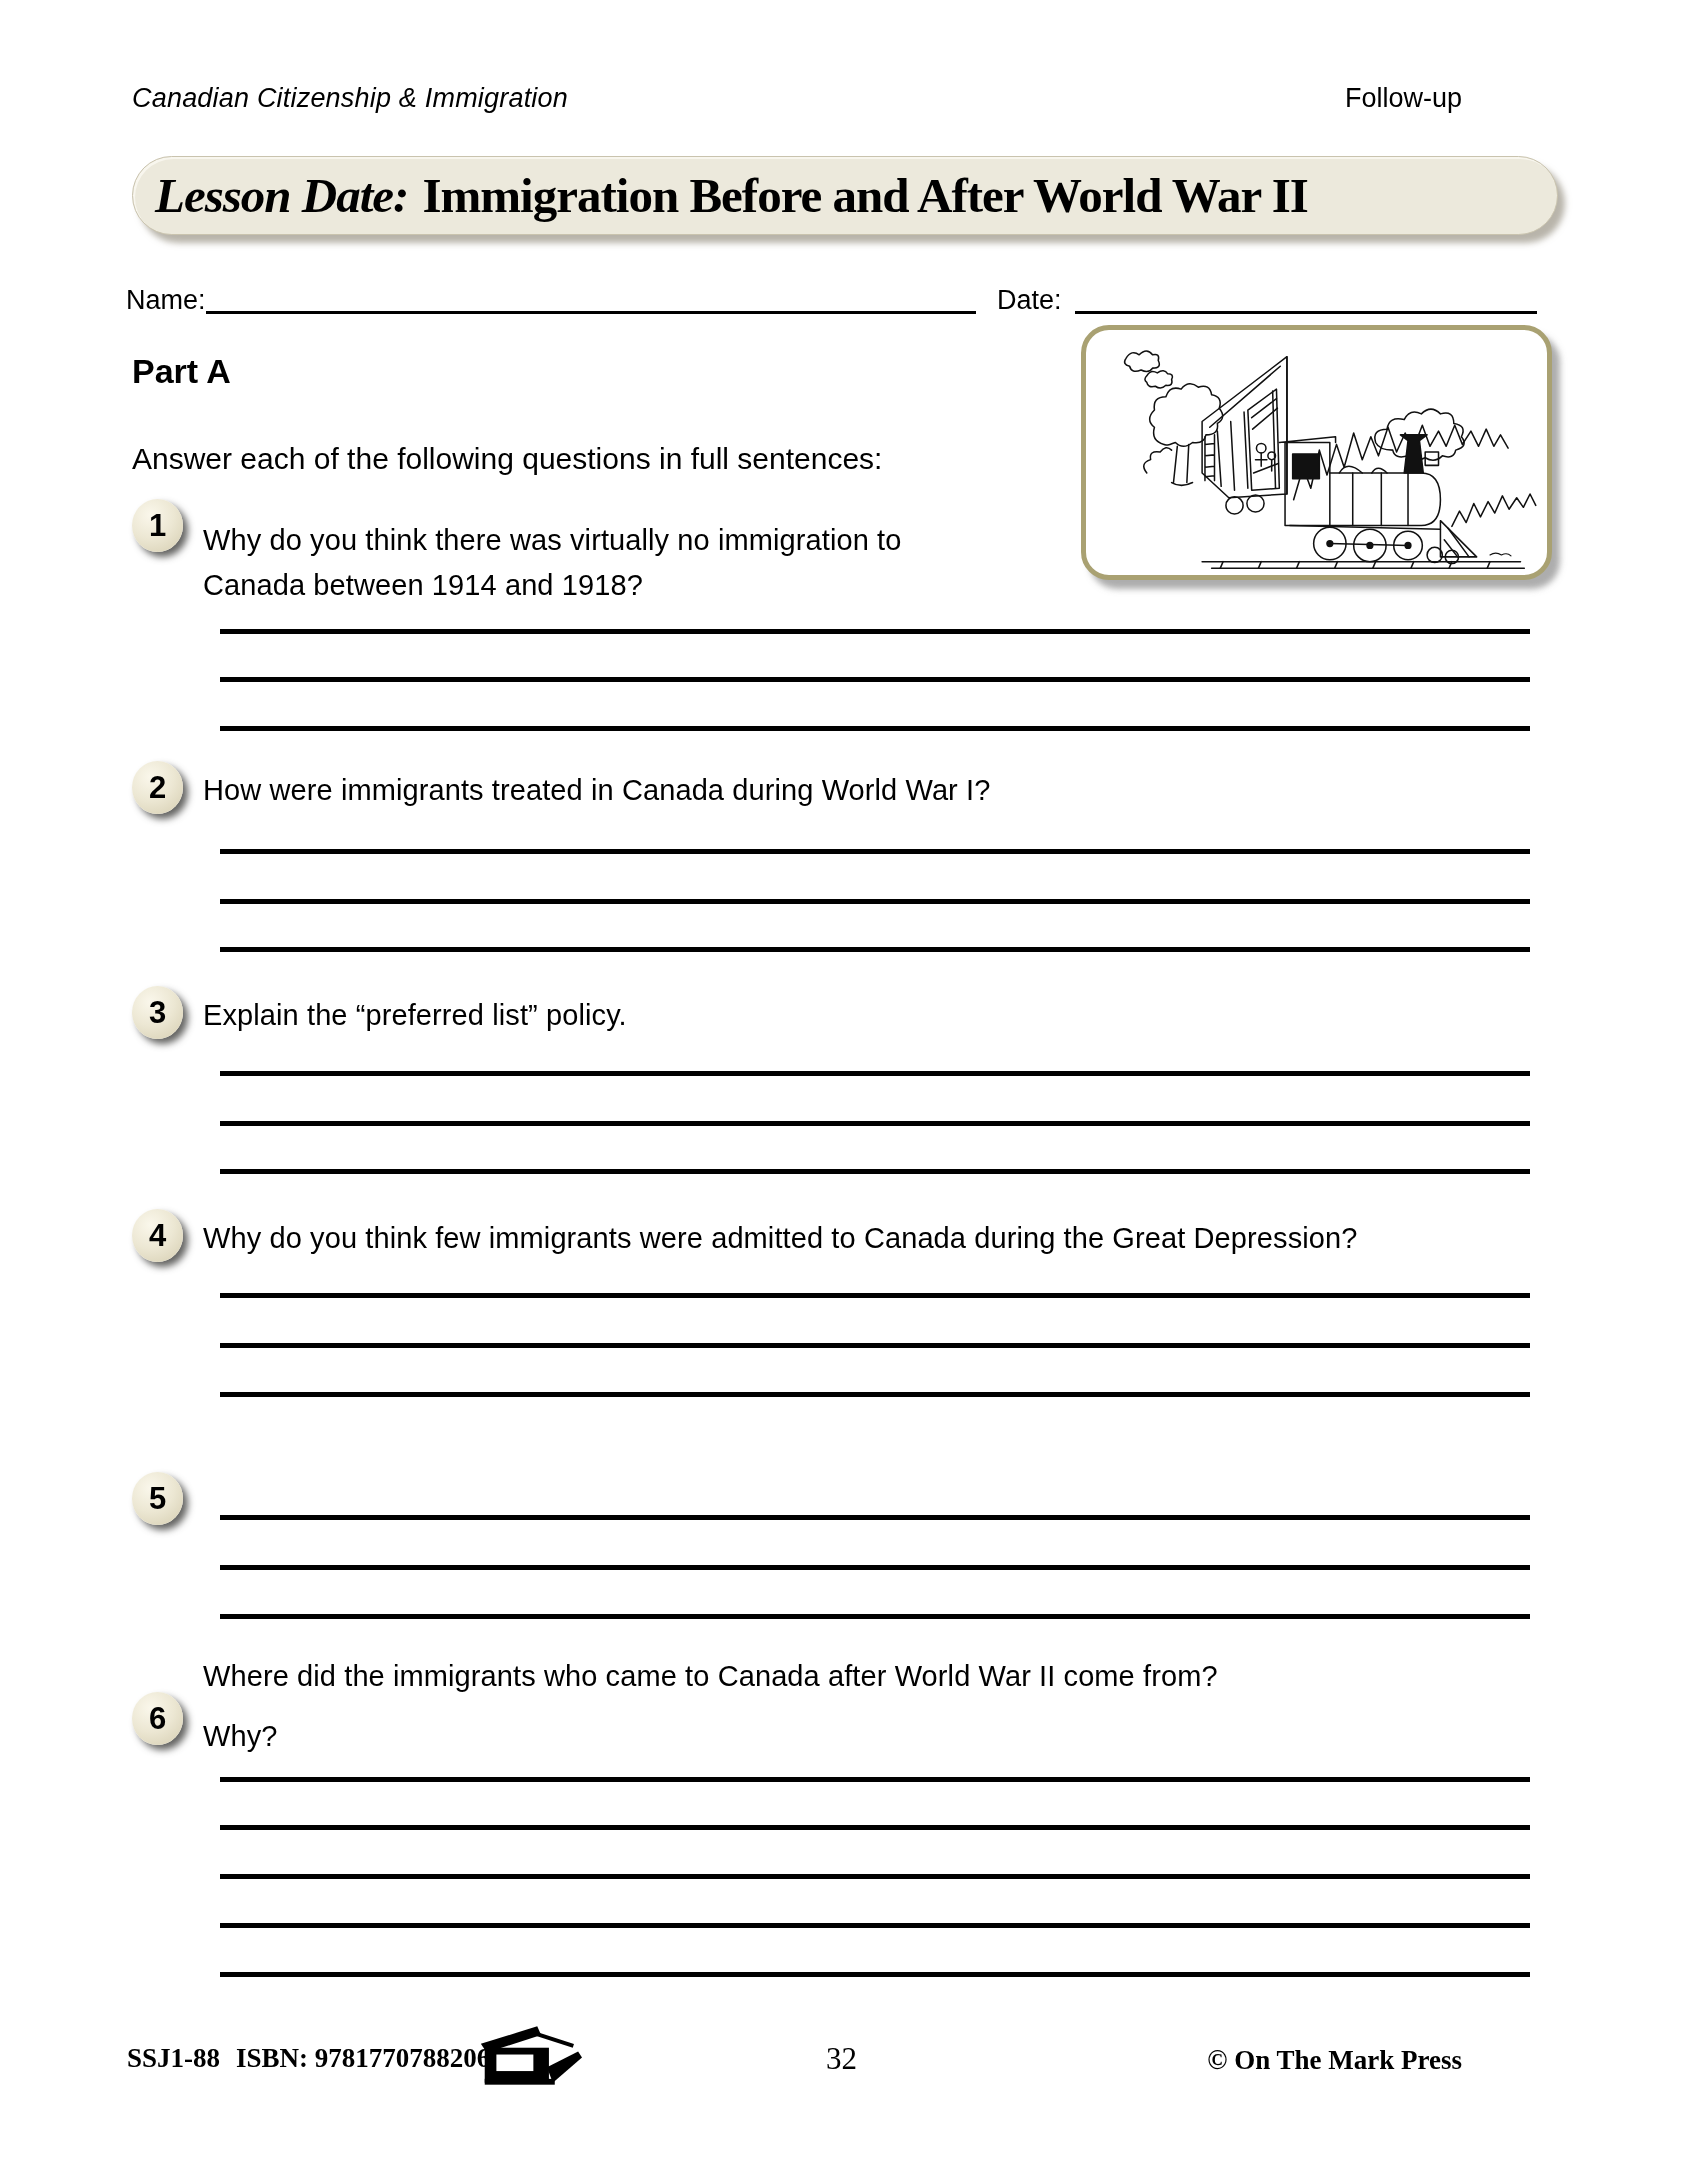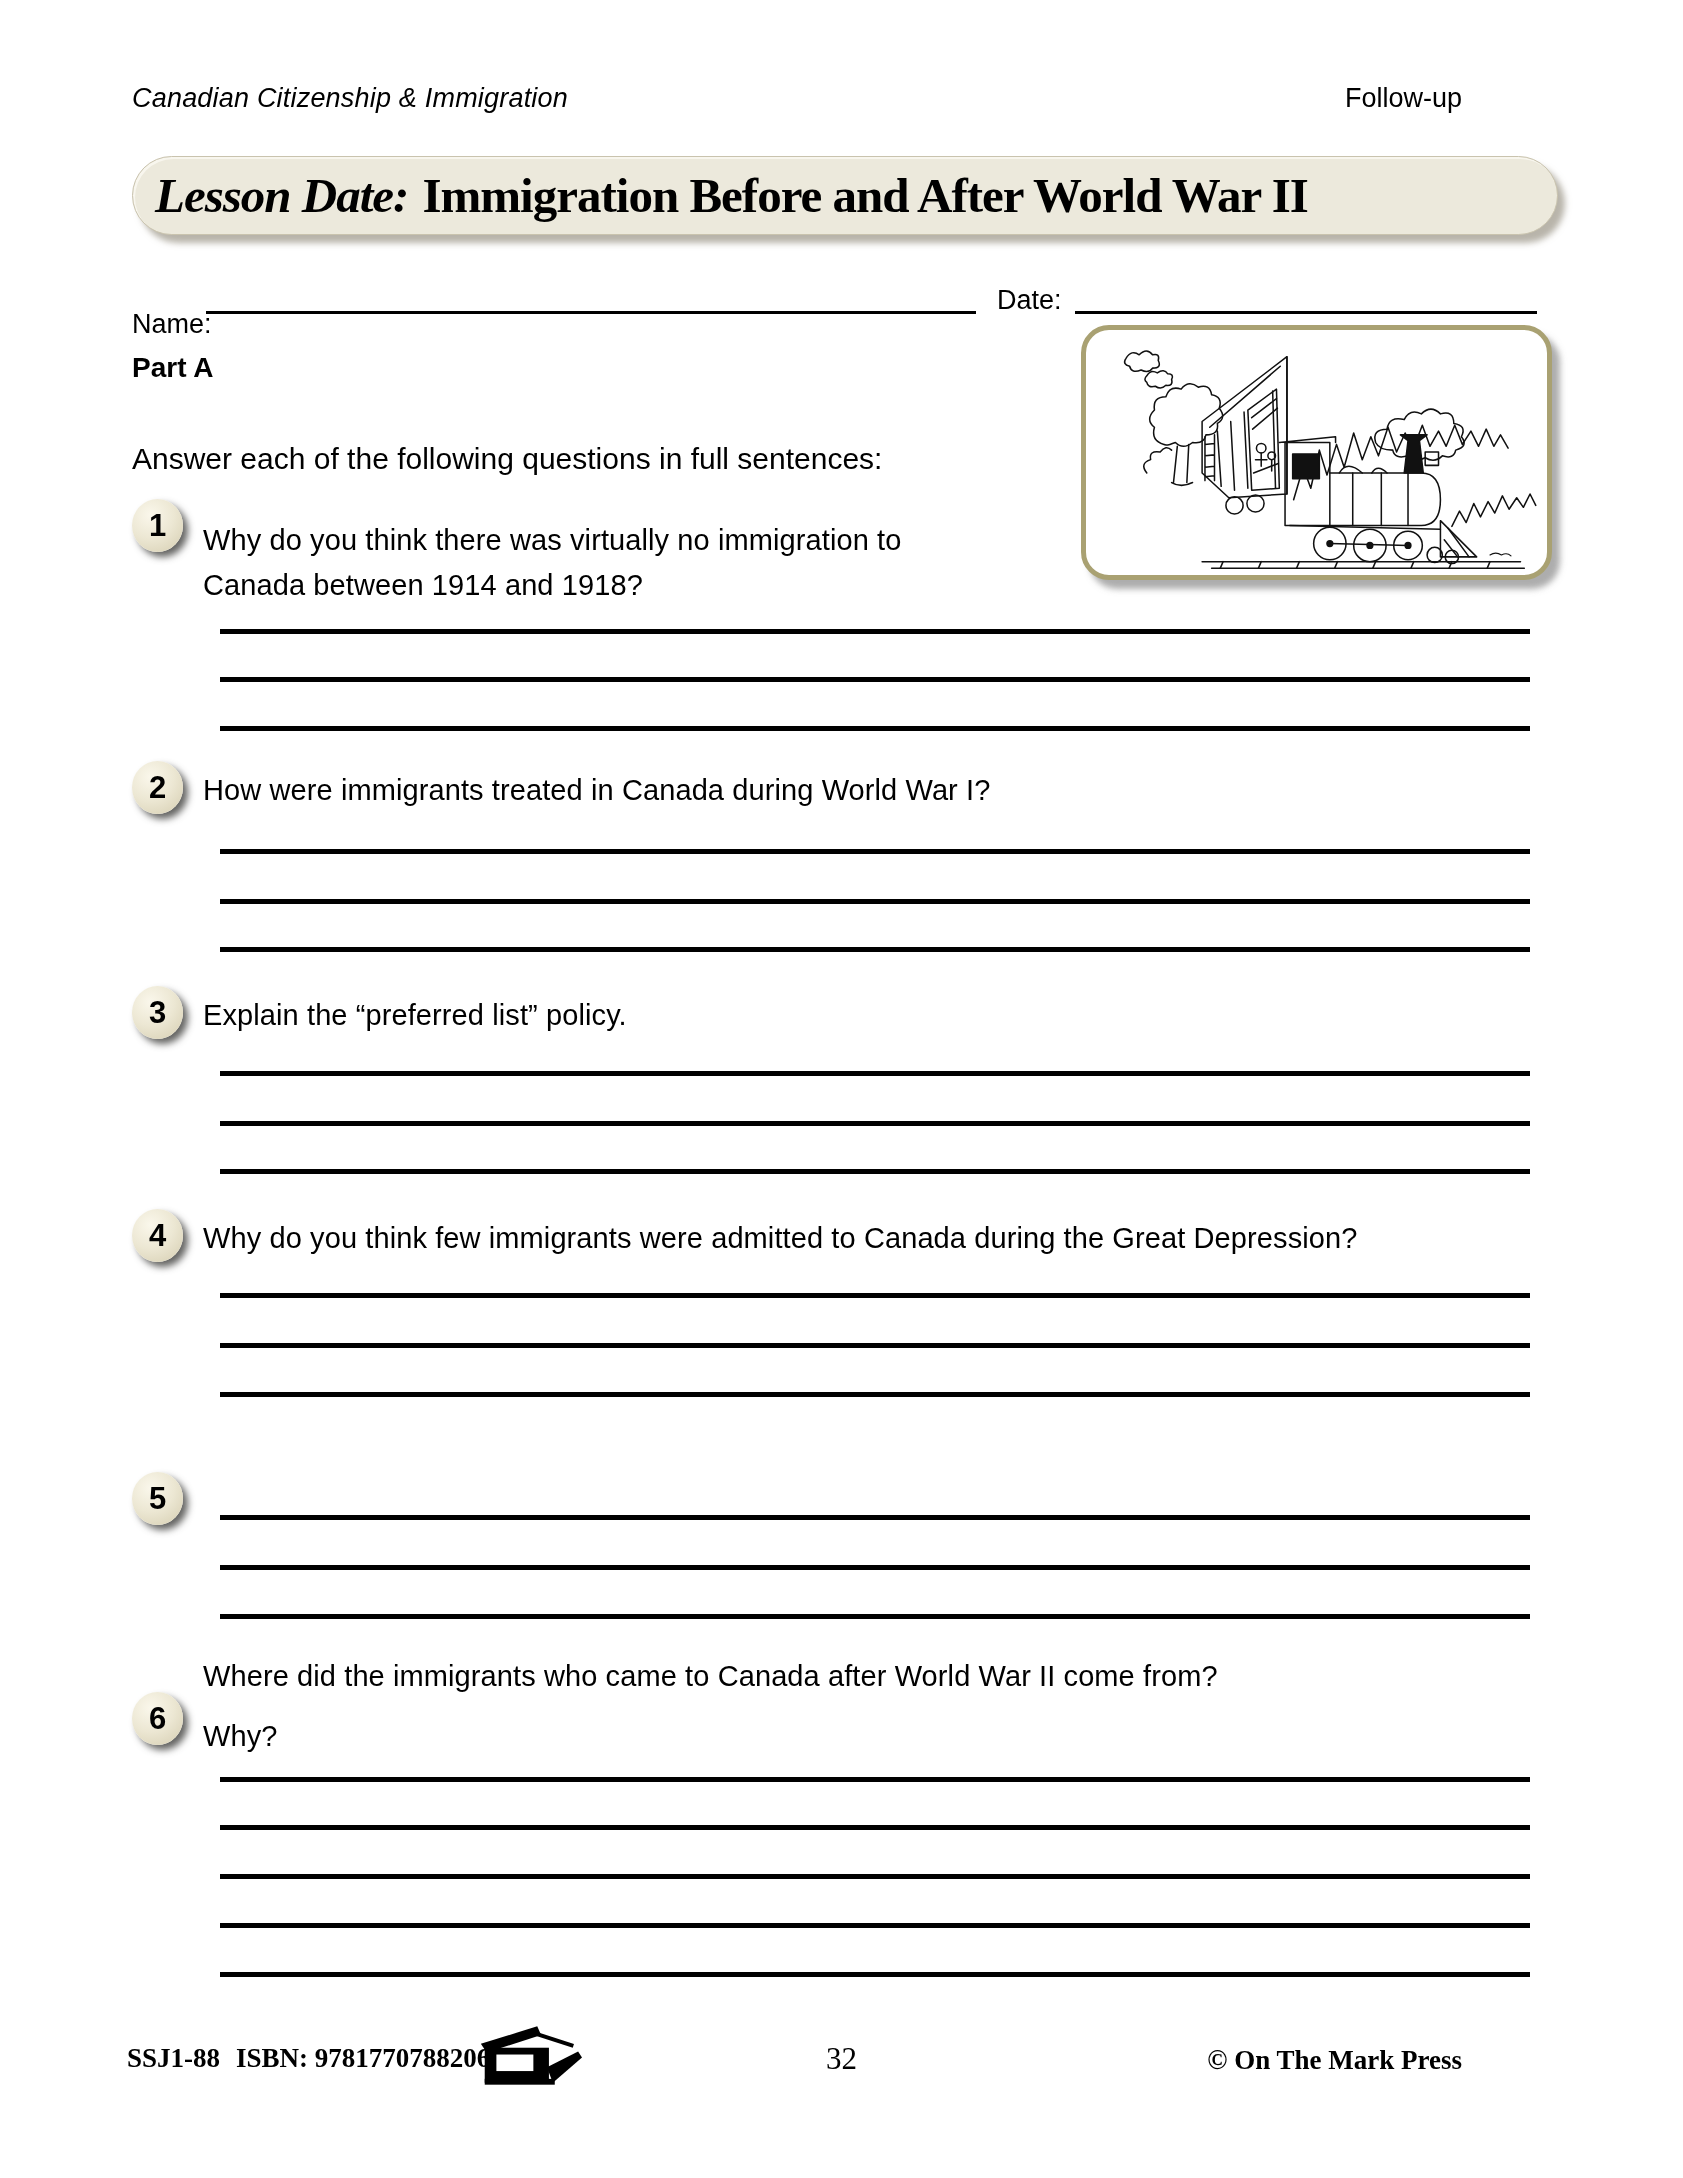--- a/index.html
+++ b/index.html
@@ -22,37 +22,37 @@
     display:flex; align-items:center; padding-left:22px; box-sizing:border-box;
   }
   .banner-text {
     font-family:"Liberation Serif", serif; font-weight:bold; font-size:49px;
     letter-spacing:-1px; white-space:nowrap;
   }
   .banner-text .lesson { font-style:italic; margin-right:14px; }
 
   
   .fld-label { position:absolute; top:285px; font-size:27px; }
-  .lbl-name { left:132px;margin-top:24px; }
+  .lbl-name { left:126px; }
   .lbl-date { left:997px; }
   .fill-line { position:absolute; height:3px; background:#000; top:311px; }
   .line-name { left:206px; width:770px; }
   .line-date { left:1075px; width:462px; }
 
   
   .img-box {
     position:absolute; left:1081px; top:325px; width:471px; height:255px;
     background:#fff; border:5px solid #a9a172; border-radius:28px;
     box-shadow:8px 9px 6px rgba(105,105,105,0.55), inset 0 0 0 2px #fff;
     box-sizing:border-box; overflow:hidden;
   }
   .img-box svg { display:block; width:100%; height:100%; }
 
   
-  .part-heading { position:absolute; left:132px; top:352px; font-size:28px; font-weight:bold; }
+  .part-heading { position:absolute; left:132px; top:352px; font-size:34px; font-weight:bold; }
   .instructions { position:absolute; left:132px; top:442px; font-size:30px; }
 
   
   .q { position:absolute; left:0; width:1683px; }
   .q1 { top:499px; height:248px; }
   .q2 { top:761px; height:208px; }
   .q3 { top:986px; height:208px; }
   .q4 { top:1209px; height:208px; }
   .q5 { top:1432px; height:208px; }
   .q6 { top:1654px; height:347px; }

